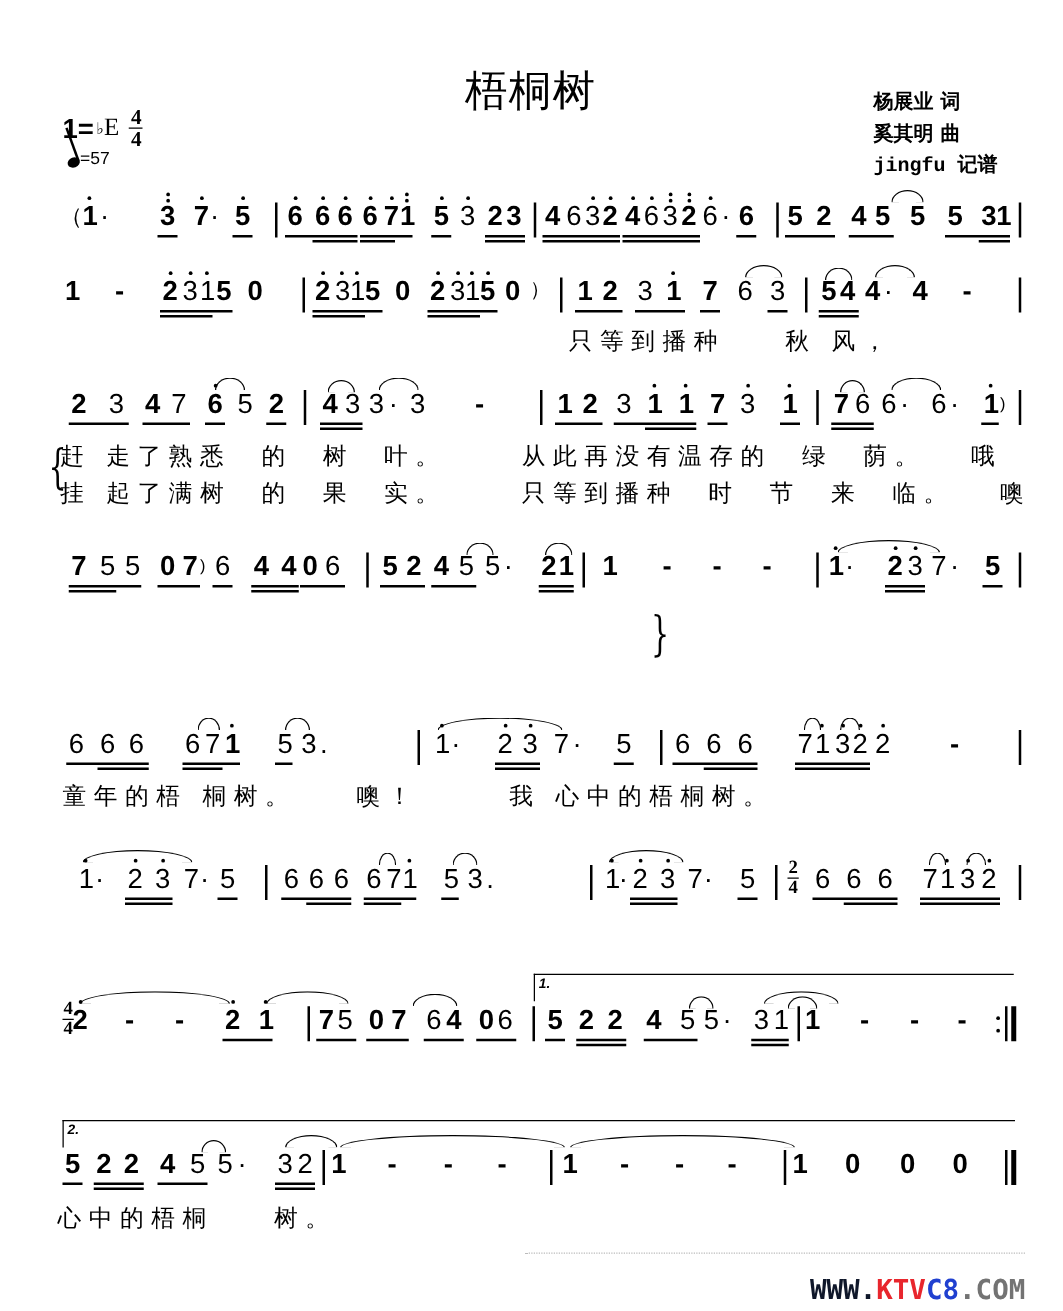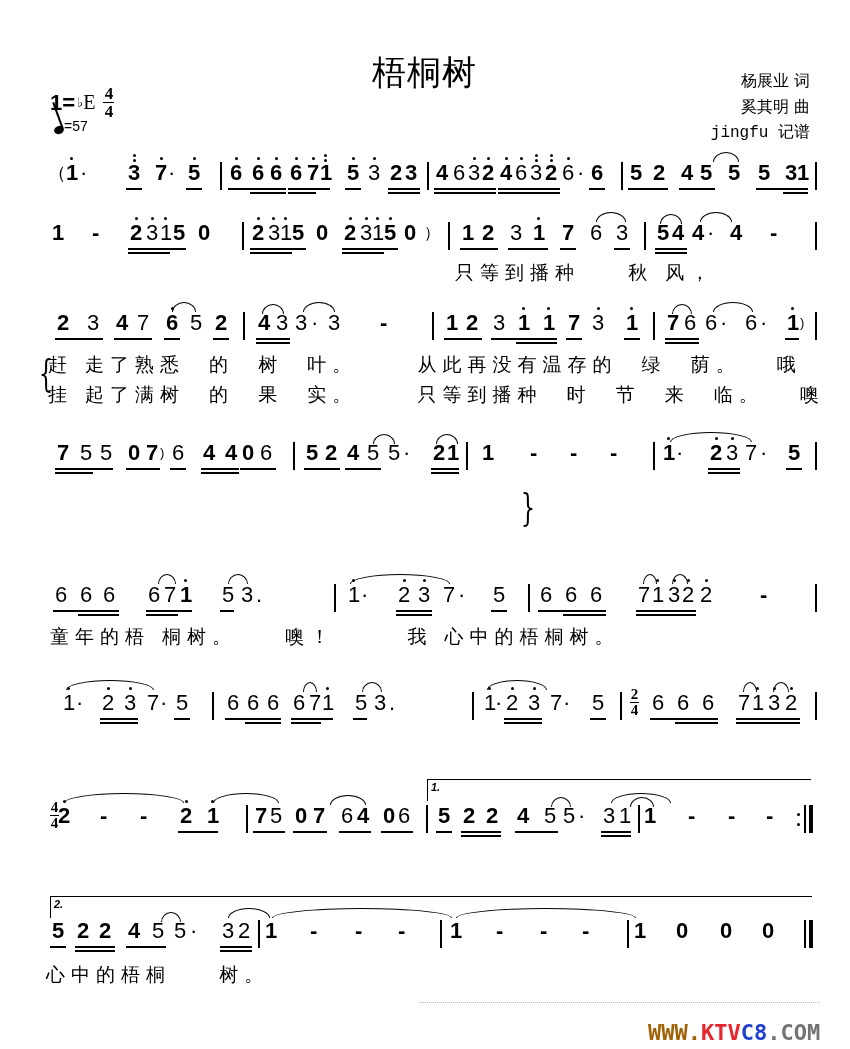--- a/index.html
+++ b/index.html
@@ -1,20 +1,20 @@
 <!DOCTYPE html>
 <html><head>
 <meta charset="utf-8">
 <style>
   * { margin: 0; padding: 0; box-sizing: border-box; }
   html, body { width: 850px; height: 1049px; background: #ffffff; overflow: hidden; }
   body { position: relative; font-family: "Liberation Sans", "DejaVu Sans", sans-serif; color: #000; }
 
   .title { position: absolute; left: 372px; top: 50px; font-size: 34px; font-family: "DejaVu Sans", sans-serif; letter-spacing: 1px; }
-  .credits { position: absolute; right: 40px; top: 68px; text-align: right; font-family: "DejaVu Serif", serif; font-size: 16px; line-height: 26px; }
+  .credits { position: absolute; right: 52px; top: 68px; text-align: left; font-family: "DejaVu Serif", serif; font-size: 16px; line-height: 26px; font-weight: bold; }
   .credits .mono { font-family: "Liberation Mono", monospace; }
   .key { position: absolute; left: 50px; top: 86px; font-size: 22px; font-weight: bold; display: flex; align-items: center; }
   .key .flat { font-size: 13px; vertical-align: super; font-weight: normal; margin-left: 2px; }
   .key .e { font-family: "Liberation Serif", serif; font-weight: normal; font-size: 20px; }
   .timesig { display: inline-flex; flex-direction: column; align-items: center; font-family: "Liberation Serif", serif; font-size: 17px; font-weight: bold; line-height: 15px; margin-left: 8px; }
   .timesig .bar { width: 11px; border-top: 1.5px solid #000; margin: 1px 0; }
   .tempo { position: absolute; left: 54px; top: 118px; font-size: 14px; font-weight: normal; display: flex; align-items: flex-end; }
   .tempo .note-head { width: 10px; height: 8px; background: #000; border-radius: 50%; transform: rotate(-20deg); position: relative; }
   .tempo .stem { position: absolute; left: 8px; bottom: 4px; width: 1.5px; height: 28px; background: #000; }
 
@@ -24,21 +24,21 @@
   .bar-line { position: absolute; top: 2px; width: 1.5px; height: 28px; background: #000; }
   .ul { position: absolute; height: 1.5px; background: #000; }
   .lyr { position: absolute; font-family: "DejaVu Serif", serif; font-size: 19px; letter-spacing: 6px; white-space: pre; }
   .slur { position: absolute; border: 1.5px solid #000; border-bottom: none; border-radius: 50% 50% 0 0 / 100% 100% 0 0; height: 10px; }
   .dot { position: absolute; width: 3px; height: 3px; background: #000; border-radius: 50%; }
   .brace { position: absolute; font-family: "DejaVu Serif", serif; font-size: 38px; line-height: 38px; transform: scaleX(0.6); }
   .volta { position: absolute; border-top: 1.5px solid #000; border-left: 1.5px solid #000; height: 22px; }
   .volta span { font-size: 11px; font-style: italic; font-weight: bold; position: absolute; left: 3px; top: 1px; }
   .final { position: absolute; top: 2px; width: 4px; height: 28px; background: #000; }
   .watermark { position: absolute; left: 648px; top: 1020px; font-family: "DejaVu Sans Mono", monospace; font-size: 22px; font-weight: bold; letter-spacing: 0px; }
-  .wm-a { color: #a16207; } .wm-b { color: #e8262d; } .wm-c { color: #2040d0; } .wm-d { color: #737373; text-align: center; }
+  .wm-a { color: #0f172a; } .wm-b { color: #e8262d; } .wm-c { color: #2040d0; } .wm-d { color: #737373; text-align: center; }
   .dotted-line { position: absolute; left: 420px; top: 1002px; width: 400px; border-top: 1px dotted #bbbbbb; }
 </style>
 </head>
 <body>
 
 <div class="title">梧桐树</div>
 <div class="credits">
   <div>杨展业 词</div>
   <div>奚其明 曲</div>
   <div class="mono">jingfu 记谱</div>

